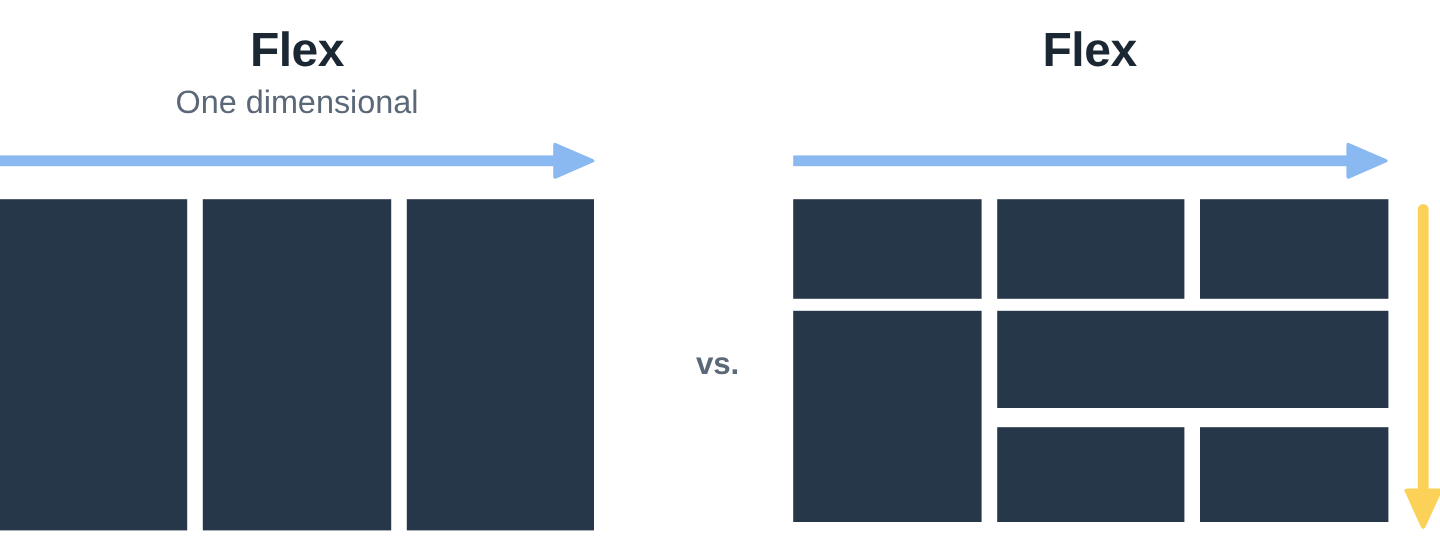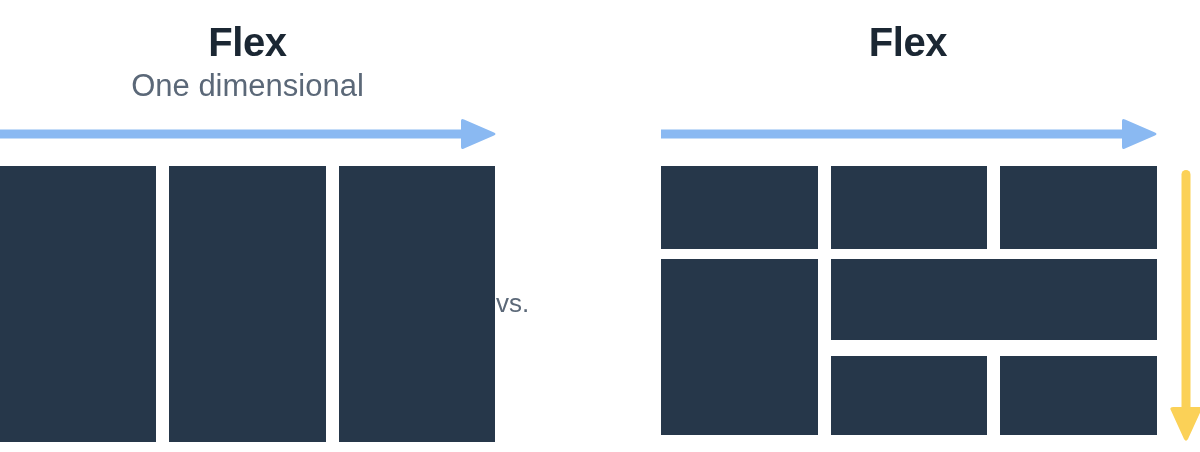--- a/index.html
+++ b/index.html
@@ -35,21 +35,21 @@
     padding-top: 17px;
     font-size: 40px;
     line-height: 50px;
     font-weight: bold;
     color: #1b2733;
     letter-spacing: -0.4px;
   }
   .panel-sub {
     margin: 0;
     padding-top: 5px;
-    font-size: 31px;
+    font-size: 27px;
     line-height: 27px;
     font-weight: normal;
     color: #5b6878;
   }
 
   
   .h-arrow {
     position: absolute;
     top: 118px;
     height: 32px;
@@ -64,26 +64,27 @@
     left: 1168px;
     top: 164px;
     width: 36px;
     height: 284px;
   }
   .v-arrow svg { display: block; width: 100%; height: 100%; overflow: visible; }
 
   
   .vs-label {
     position: absolute;
-    left: 496px;
+    left: 524px;
     top: 287px;
     width: 148px;
+    text-align: center;
     font-size: 26px;
     line-height: 32px;
-    font-weight: normal;
+    font-weight: bold;
     color: #5b6878;
   }
 
   
   #flex-demo {
     position: absolute;
     left: 0;
     top: 166px;
     width: 495px;
     height: 276px;

